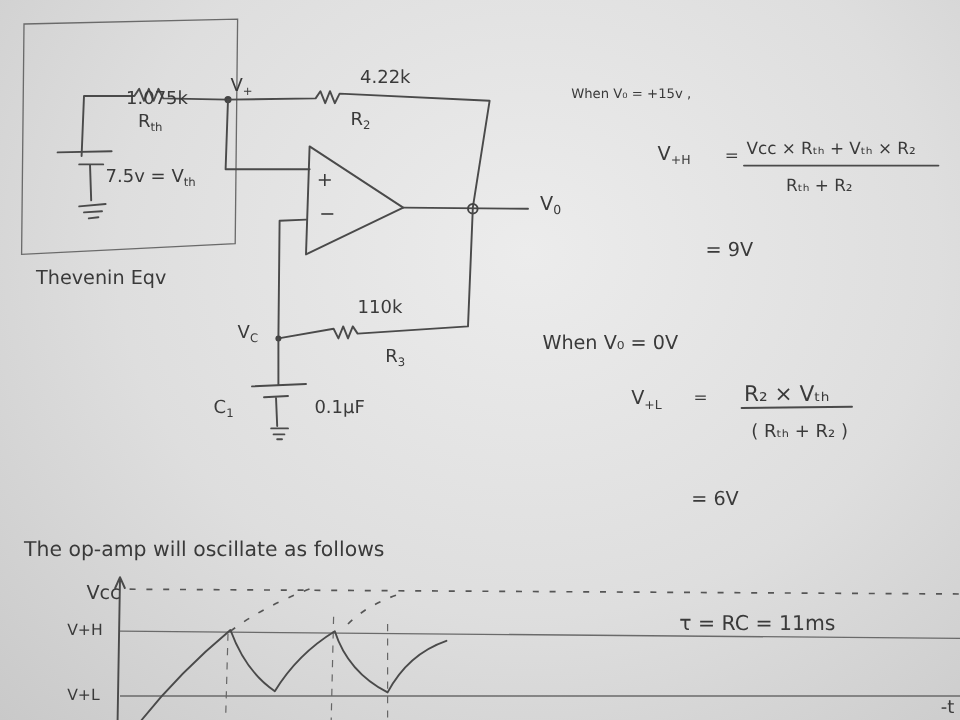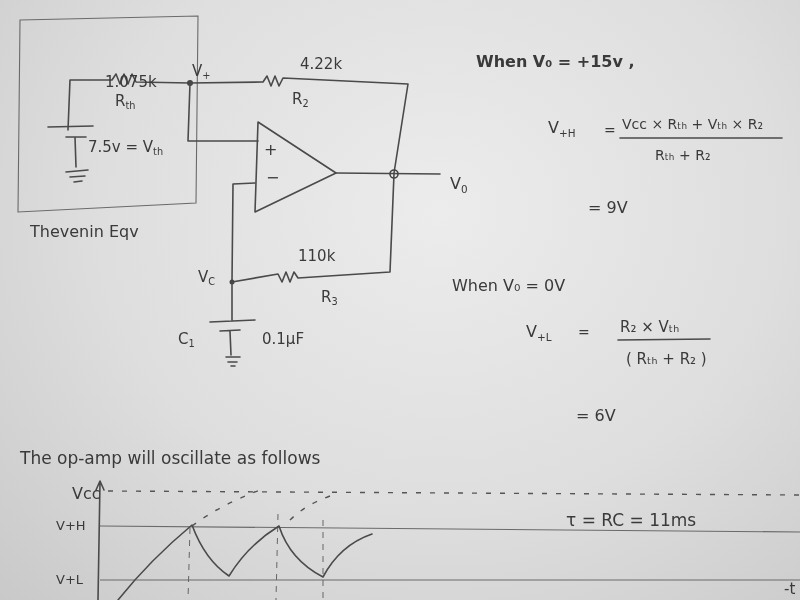--- a/index.html
+++ b/index.html
@@ -61,39 +61,39 @@
 <div class="t" style="left:115px;top:92px;font-size:15px;"><span>R</span><span class="sub">th</span></div>
 <div class="t" style="left:88px;top:138px;font-size:15px;"><span>7.5v = V</span><span class="sub">th</span></div>
 <div class="t" style="left:30px;top:222px;font-size:16px;">Thevenin Eqv</div>
 
 <div class="t" style="left:192px;top:62px;font-size:15px;"><span>V</span><span class="sub">+</span></div>
 <div class="t" style="left:300px;top:55px;font-size:15px;">4.22k</div>
 <div class="t" style="left:292px;top:90px;font-size:15px;"><span>R</span><span class="sub">2</span></div>
 
 <div class="t" style="left:264px;top:140px;font-size:16px;">+</div>
 <div class="t" style="left:266px;top:168px;font-size:16px;">−</div>
-<div class="t" style="left:450px;top:160px;font-size:16px;margin-top:14px;"><span>V</span><span class="sub">0</span></div>
+<div class="t" style="left:450px;top:160px;font-size:16px;"><span>V</span><span class="sub">0</span></div>
 
 <div class="t" style="left:298px;top:247px;font-size:15px;">110k</div>
 <div class="t" style="left:288px;top:288px;font-size:15px;margin-left:33px;"><span>R</span><span class="sub">3</span></div>
 <div class="t" style="left:198px;top:268px;font-size:15px;"><span>V</span><span class="sub">C</span></div>
 <div class="t" style="left:178px;top:330px;font-size:15px;"><span>C</span><span class="sub">1</span></div>
 <div class="t" style="left:262px;top:330px;font-size:15px;">0.1µF</div>
 
-<div class="t" style="left:476px;top:52px;font-size:16px;font-weight:bold;">When  V₀ = +15v ,</div>
+<div class="t" style="left:476px;top:72px;font-size:11px;">When  V₀ = +15v ,</div>
 <div class="t" style="left:548px;top:118px;font-size:16px;"><span>V</span><span class="sub">+H</span></div>
 <div class="t" style="left:604px;top:122px;font-size:14px;">=</div>
 <div class="t" style="left:622px;top:116px;font-size:14px;">Vᴄᴄ × Rₜₕ + Vₜₕ × R₂</div>
 <div class="t" style="left:655px;top:147px;font-size:14px;">Rₜₕ + R₂</div>
 <div class="t" style="left:588px;top:198px;font-size:16px;">= 9V</div>
 
 <div class="t" style="left:452px;top:276px;font-size:16px;">When  V₀ = 0V</div>
 <div class="t" style="left:526px;top:322px;font-size:16px;"><span>V</span><span class="sub">+L</span></div>
 <div class="t" style="left:578px;top:324px;font-size:14px;">=</div>
-<div class="t" style="left:620px;top:318px;font-size:15px;">R₂ × Vₜₕ</div>
+<div class="t" style="left:620px;top:318px;font-size:18px;">R₂ × Vₜₕ</div>
 <div class="t" style="left:626px;top:350px;font-size:15px;">( Rₜₕ + R₂ )</div>
 <div class="t" style="left:576px;top:406px;font-size:16px;">= 6V</div>
 
 <div class="t" style="left:566px;top:510px;font-size:17px;">τ = RC = 11ms</div>
 
 <div class="t" style="left:20px;top:448px;font-size:17px;">The op-amp will oscillate as follows</div>
 <div class="t" style="left:72px;top:484px;font-size:16px;text-align:right;">Vᴄᴄ</div>
 <div class="t" style="left:56px;top:518px;font-size:13px;">V+H</div>
 <div class="t" style="left:56px;top:572px;font-size:13px;">V+L</div>
 <div class="t" style="left:784px;top:580px;font-size:15px;">-t</div>

